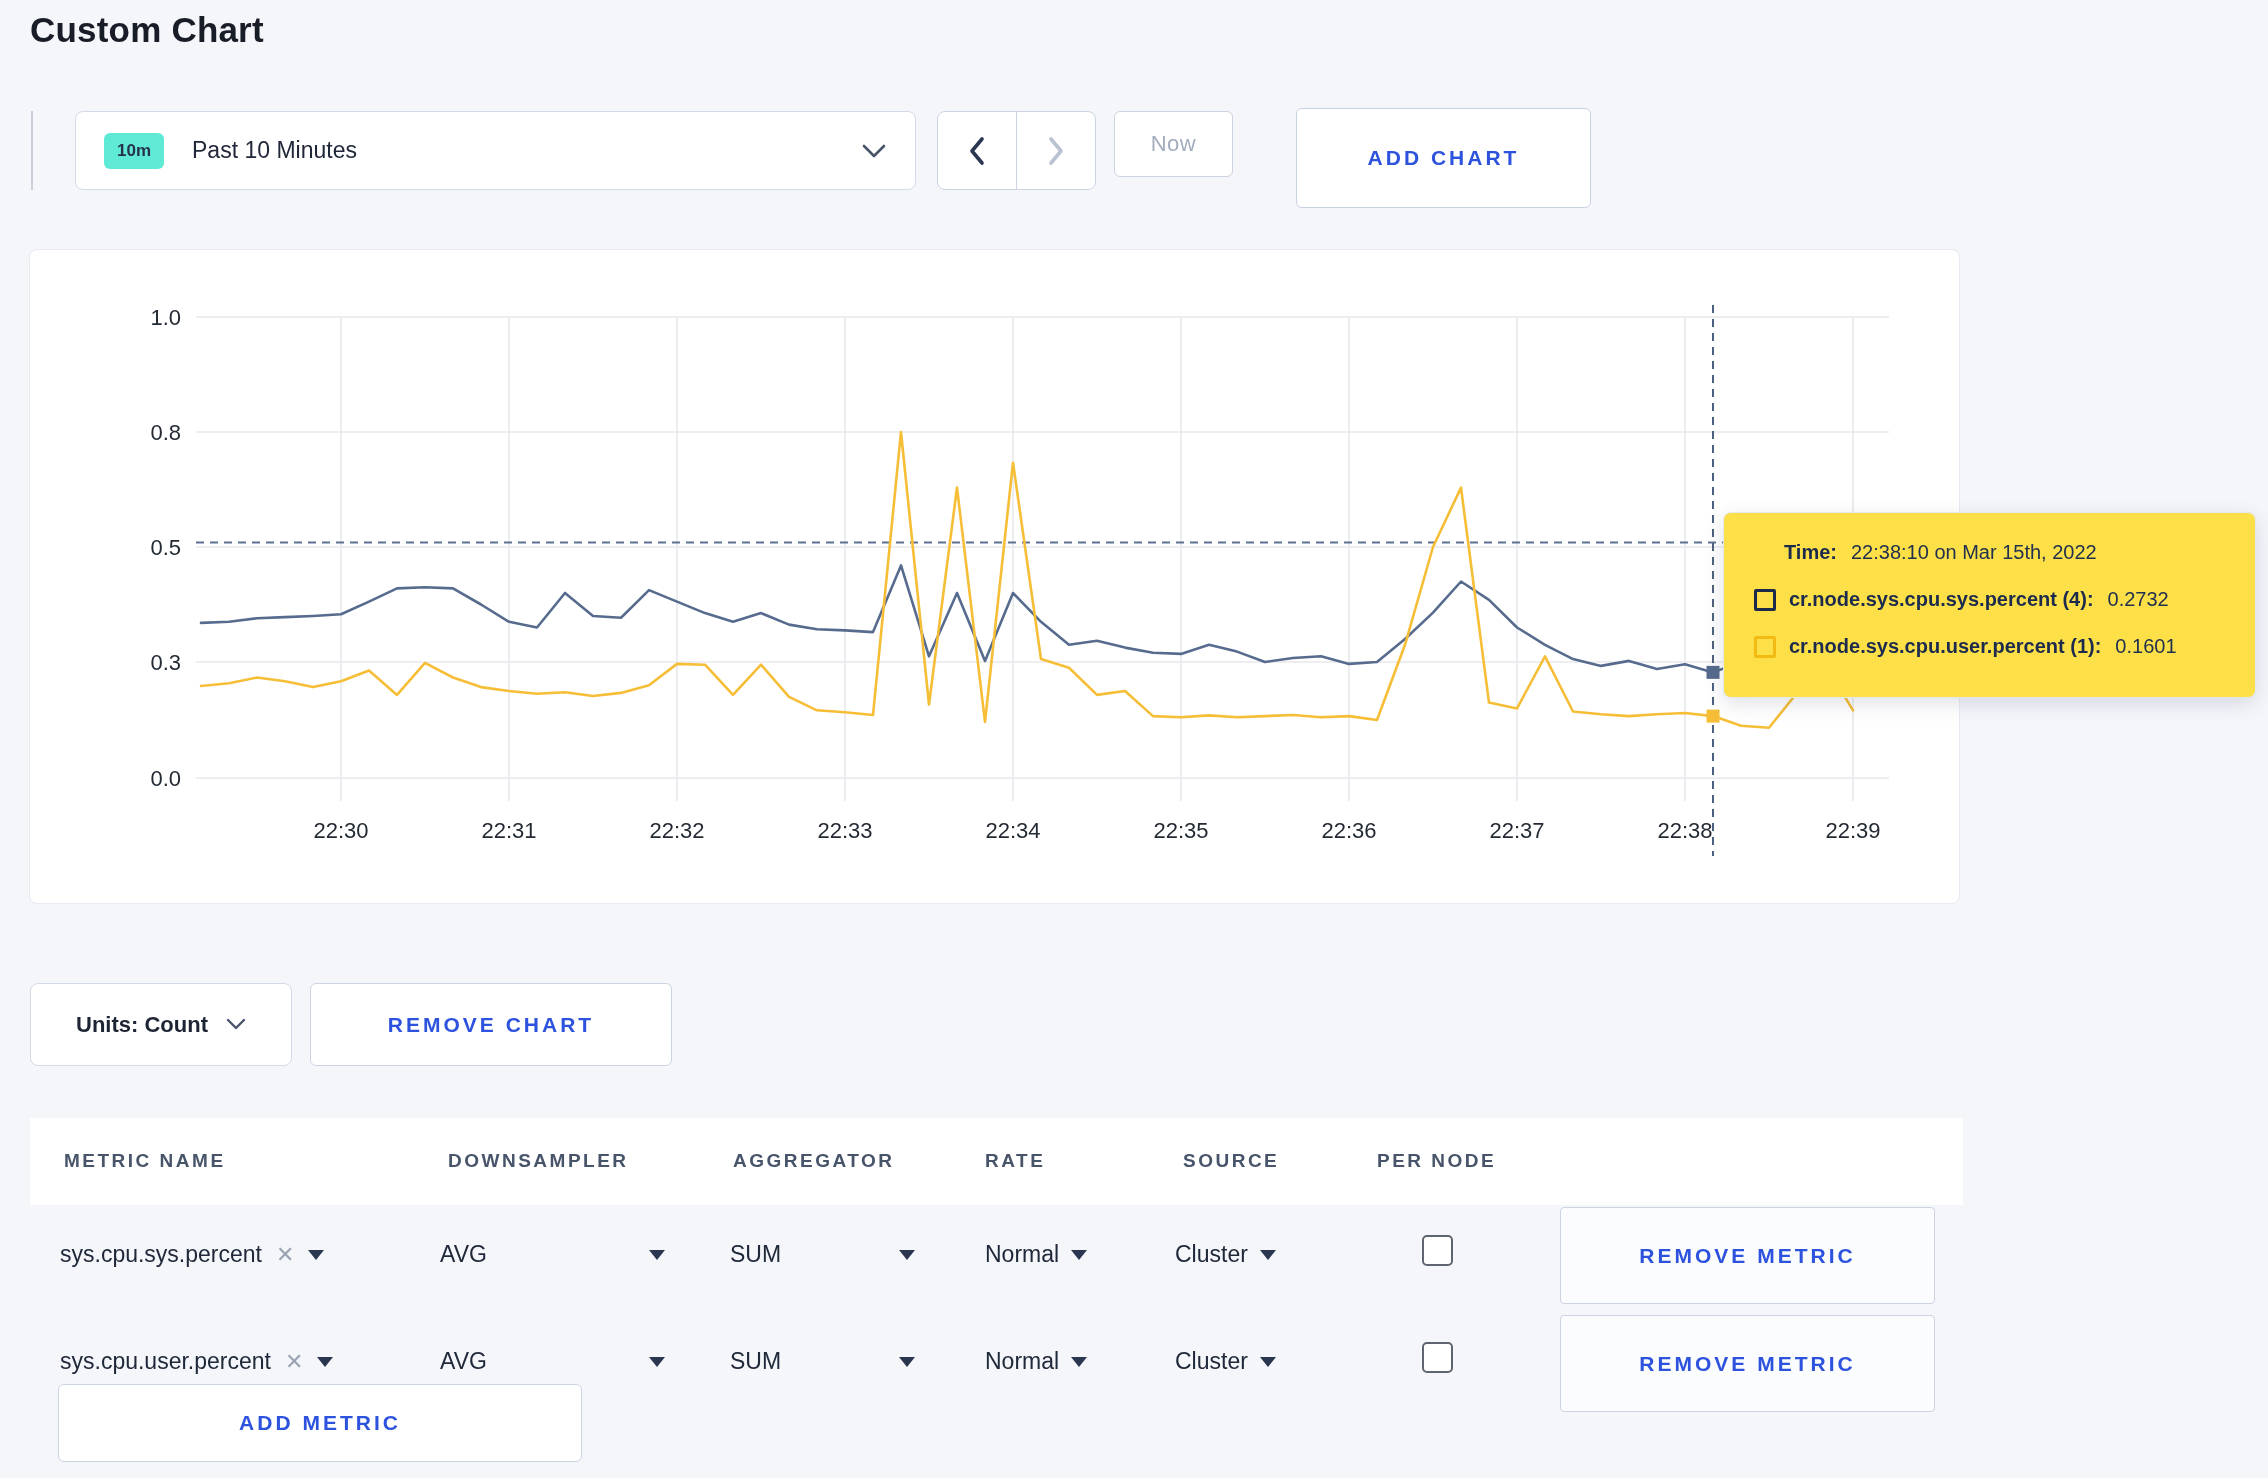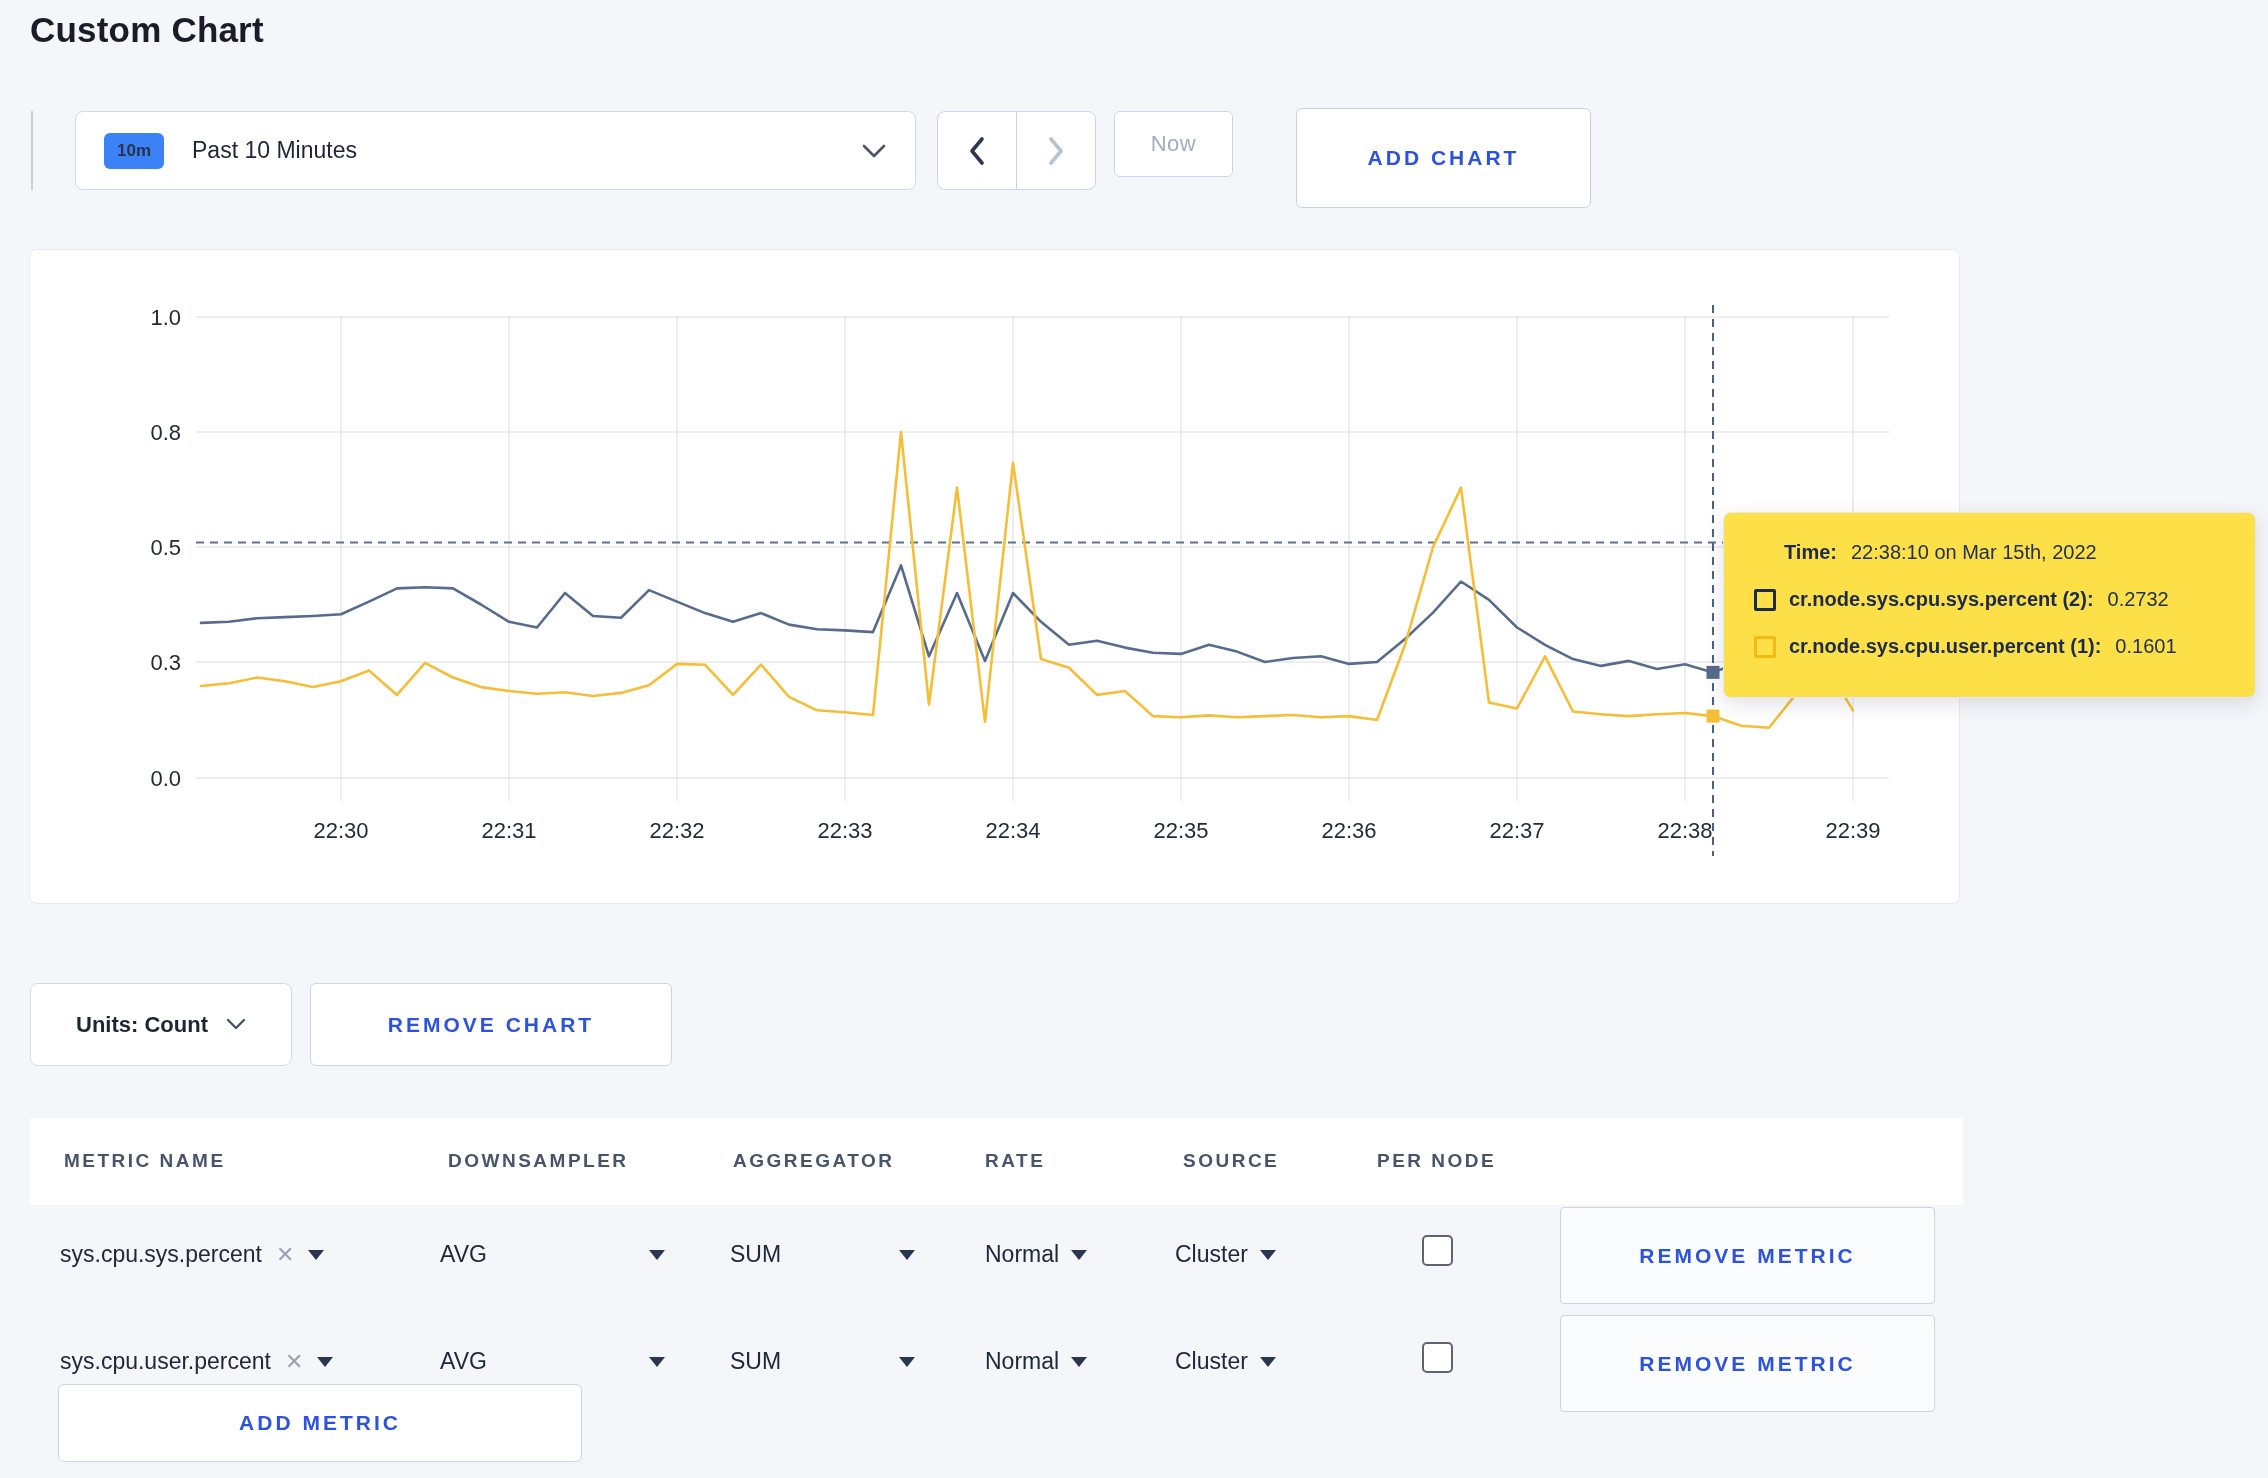--- a/index.html
+++ b/index.html
@@ -9,21 +9,21 @@
     font-family:"Liberation Sans", sans-serif;
     color:#222b3a;
   }
   .abs{position:absolute;}
   .card{background:#ffffff;border:1px solid #e7eaf1;border-radius:8px;}
   .box{background:#ffffff;border:1px solid #d3dae7;border-radius:8px;display:flex;align-items:center;}
   .btn{background:#ffffff;border:1px solid #ccd4e3;border-radius:6px;display:flex;align-items:center;justify-content:center;cursor:pointer;}
   .btn-blue-text{color:#2d53de;font-weight:700;letter-spacing:3px;font-size:21px;}
   .page-title{font-size:35px;font-weight:600;color:#181d27;letter-spacing:.2px;}
   .toolbar-divider{width:2px;background:#c9cfdb;}
-  .time-badge{background:#3b82f6;color:#27334d;font-weight:700;font-size:17px;border-radius:6px;padding:8px 13px;}
+  .time-badge{background:#5eead4;color:#27334d;font-weight:700;font-size:17px;border-radius:6px;padding:8px 13px;}
   .time-label{font-size:23px;color:#202738;margin-left:28px;}
   .now-label{font-size:22px;color:#a3adbd;letter-spacing:.5px;}
   .units-label{font-size:22px;font-weight:700;color:#1d2433;}
   .hdr-cell{font-size:19px;font-weight:700;letter-spacing:2.5px;color:#475469;}
   .row-text{font-size:23px;color:#20293a;}
   .x-icon{font-size:22px;color:#9aa3b2;}
   .caret{width:0;height:0;border-left:8px solid transparent;border-right:8px solid transparent;border-top:10px solid #2a3550;display:inline-block;}
   .checkbox{width:27px;height:27px;border:2px solid #5f6570;border-radius:5px;background:#fff;display:inline-block;}
   .sel{display:flex;align-items:center;cursor:pointer;}
   #chart-svg text{font-family:"Liberation Sans",sans-serif;font-size:22px;fill:#242b35;}
@@ -125,21 +125,21 @@
   </svg>
 </div>
 
 <div class="abs tooltip" style="left:1723px;top:512px;width:533px;height:186px;z-index:5;">
   <div class="tt-row" style="padding-left:30px;">
     <span class="tt-label">Time:</span>
     <span class="tt-value">22:38:10 on Mar 15th, 2022</span>
   </div>
   <div class="tt-row">
     <span class="swatch" style="border-color: rgb(27, 42, 74);"></span>
-    <span class="tt-label">cr.node.sys.cpu.sys.percent (2):</span>
+    <span class="tt-label">cr.node.sys.cpu.sys.percent (4):</span>
     <span class="tt-value">0.2732</span>
   </div>
   <div class="tt-row">
     <span class="swatch" style="border-color: rgb(243, 186, 19);"></span>
     <span class="tt-label">cr.node.sys.cpu.user.percent (1):</span>
     <span class="tt-value">0.1601</span>
   </div>
 </div>
 
 <div class="abs box" style="left:30px;top:983px;width:262px;height:83px;box-sizing:border-box;justify-content:center;gap:18px;">

